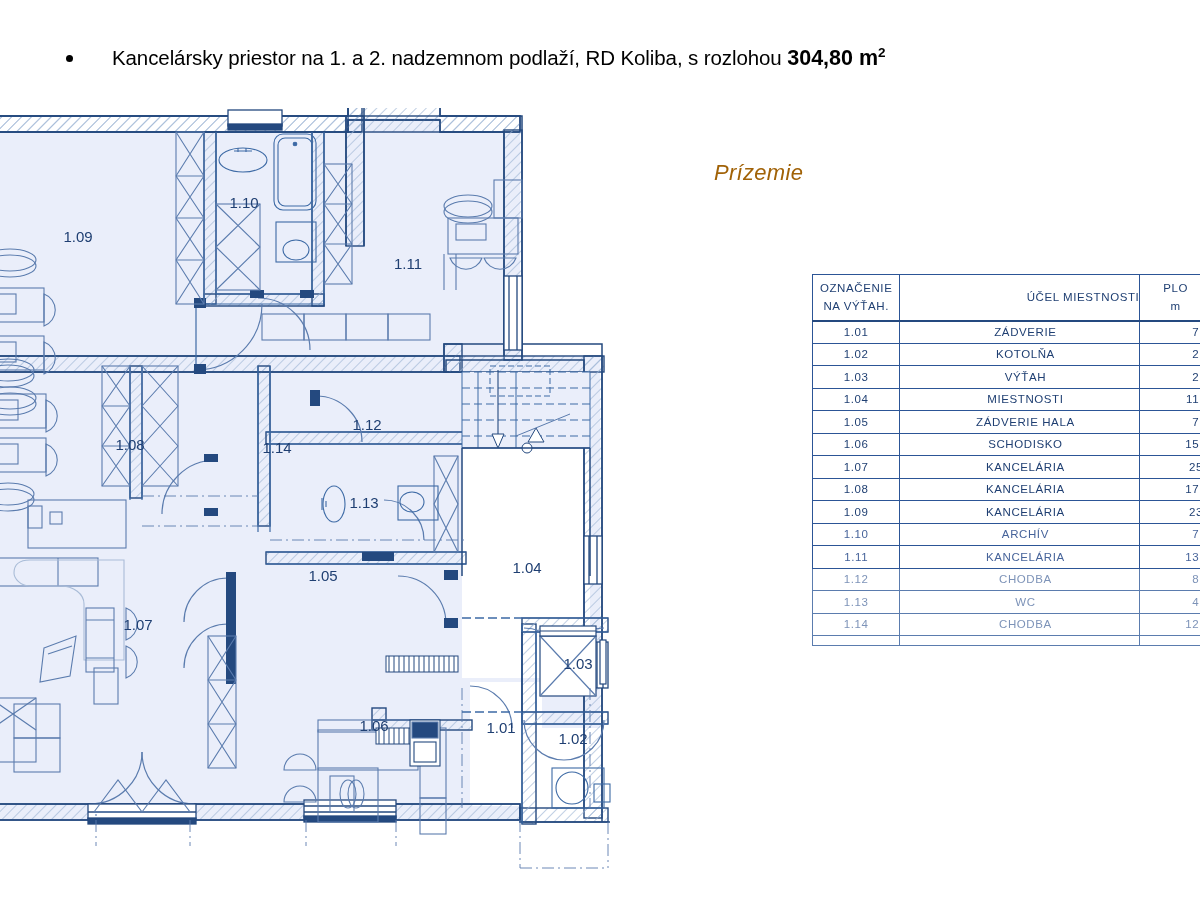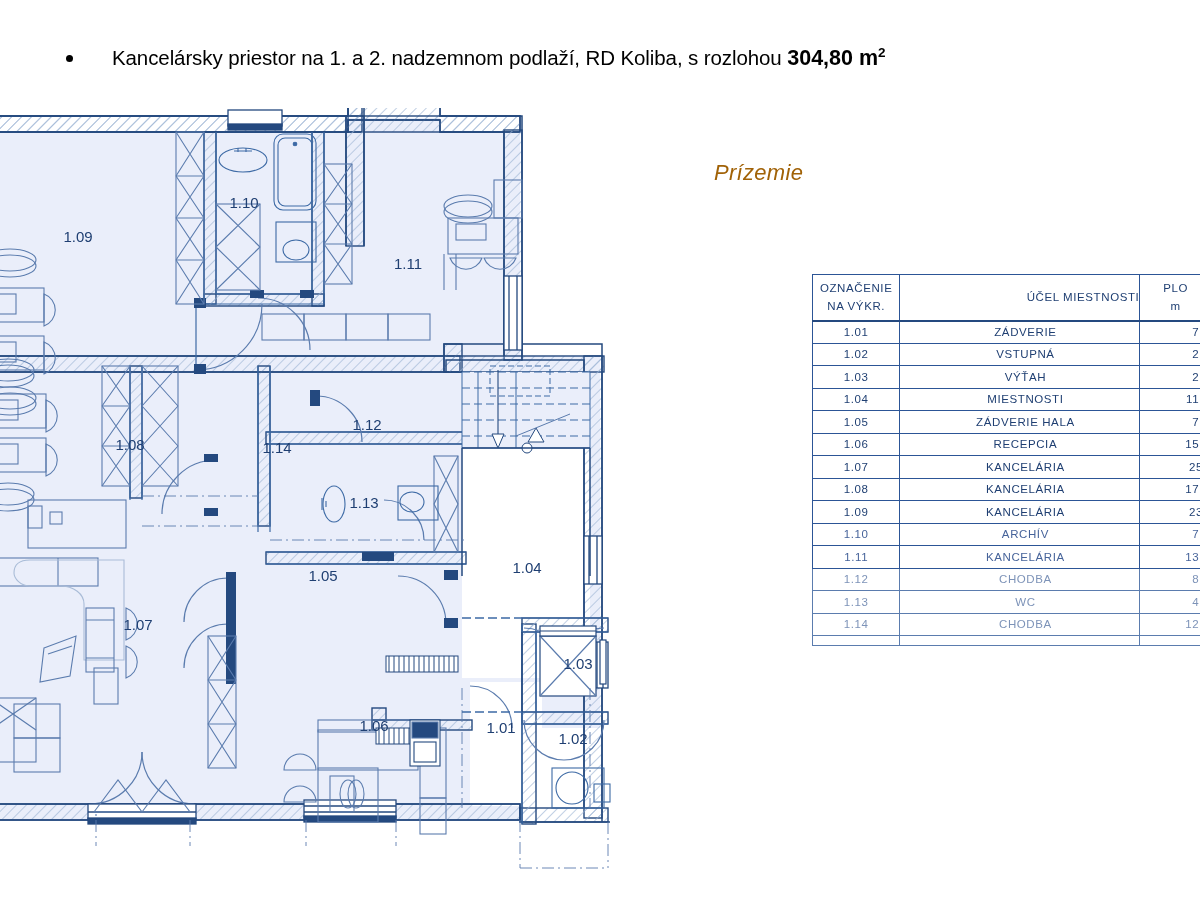--- a/index.html
+++ b/index.html
@@ -114,58 +114,58 @@
   <span class="htext"><span>Kancelársky priestor na 1. a 2. nadzemnom podlaží, RD Koliba, s rozlohou </span><span class="hstrong">304,80 m</span><span class="hsup">2</span></span>
 </div>
 
 <div id="floor-label">Prízemie</div>
 
 <table id="schedule">
   <thead>
     <tr>
       <td class="c-code">
         <div>OZNAČENIE</div>
-        <div>NA VÝKR.</div>
+        <div>NA VÝŤAH.</div>
       </td>
       <td class="c-name">ÚČEL MIESTNOSTI</td>
       <td class="c-area">
         <div>PLO</div>
         <div>m</div>
       </td>
     </tr>
   </thead>
   <tbody id="schedule-body">
       <tr>
         <td class="c-code">1.01</td>
         <td class="c-name">ZÁDVERIE</td>
         <td class="c-area">7,</td>
       </tr>
       <tr>
         <td class="c-code">1.02</td>
-        <td class="c-name">VSTUPNÁ</td>
+        <td class="c-name">KOTOLŇA</td>
         <td class="c-area">2,</td>
       </tr>
       <tr>
         <td class="c-code">1.03</td>
         <td class="c-name">VÝŤAH</td>
         <td class="c-area">2,</td>
       </tr>
       <tr>
         <td class="c-code">1.04</td>
         <td class="c-name">MIESTNOSTI</td>
         <td class="c-area">11,</td>
       </tr>
       <tr>
         <td class="c-code">1.05</td>
         <td class="c-name">ZÁDVERIE HALA</td>
         <td class="c-area">7,</td>
       </tr>
       <tr>
         <td class="c-code">1.06</td>
-        <td class="c-name">RECEPCIA</td>
+        <td class="c-name">SCHODISKO</td>
         <td class="c-area">15,</td>
       </tr>
       <tr>
         <td class="c-code">1.07</td>
         <td class="c-name">KANCELÁRIA</td>
         <td class="c-area">25</td>
       </tr>
       <tr>
         <td class="c-code">1.08</td>
         <td class="c-name">KANCELÁRIA</td>

